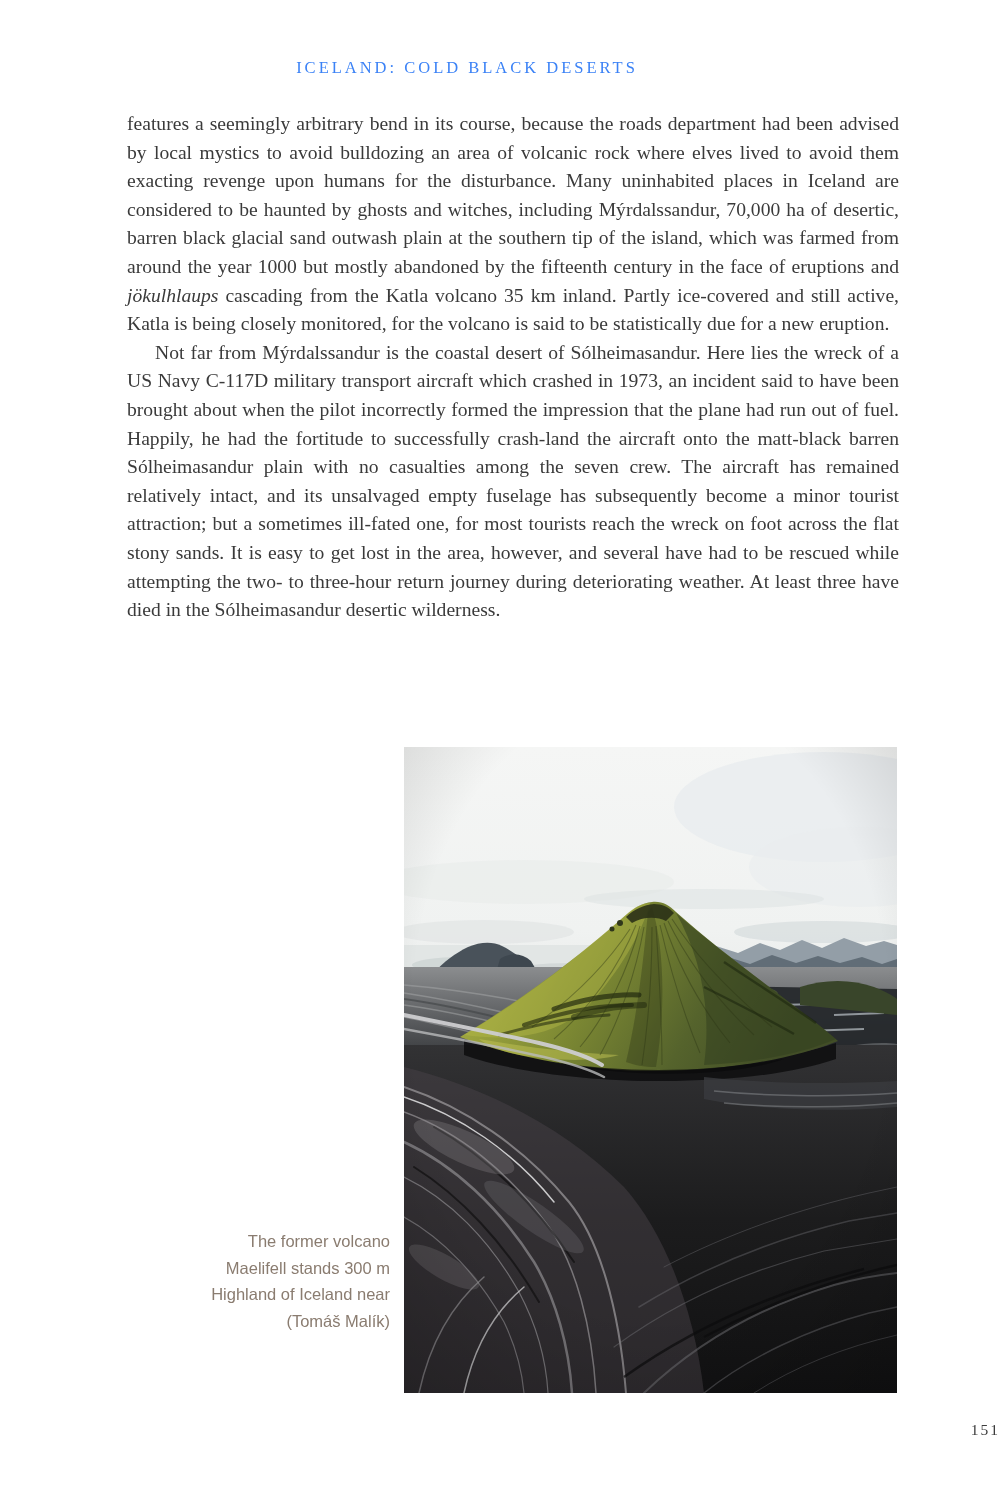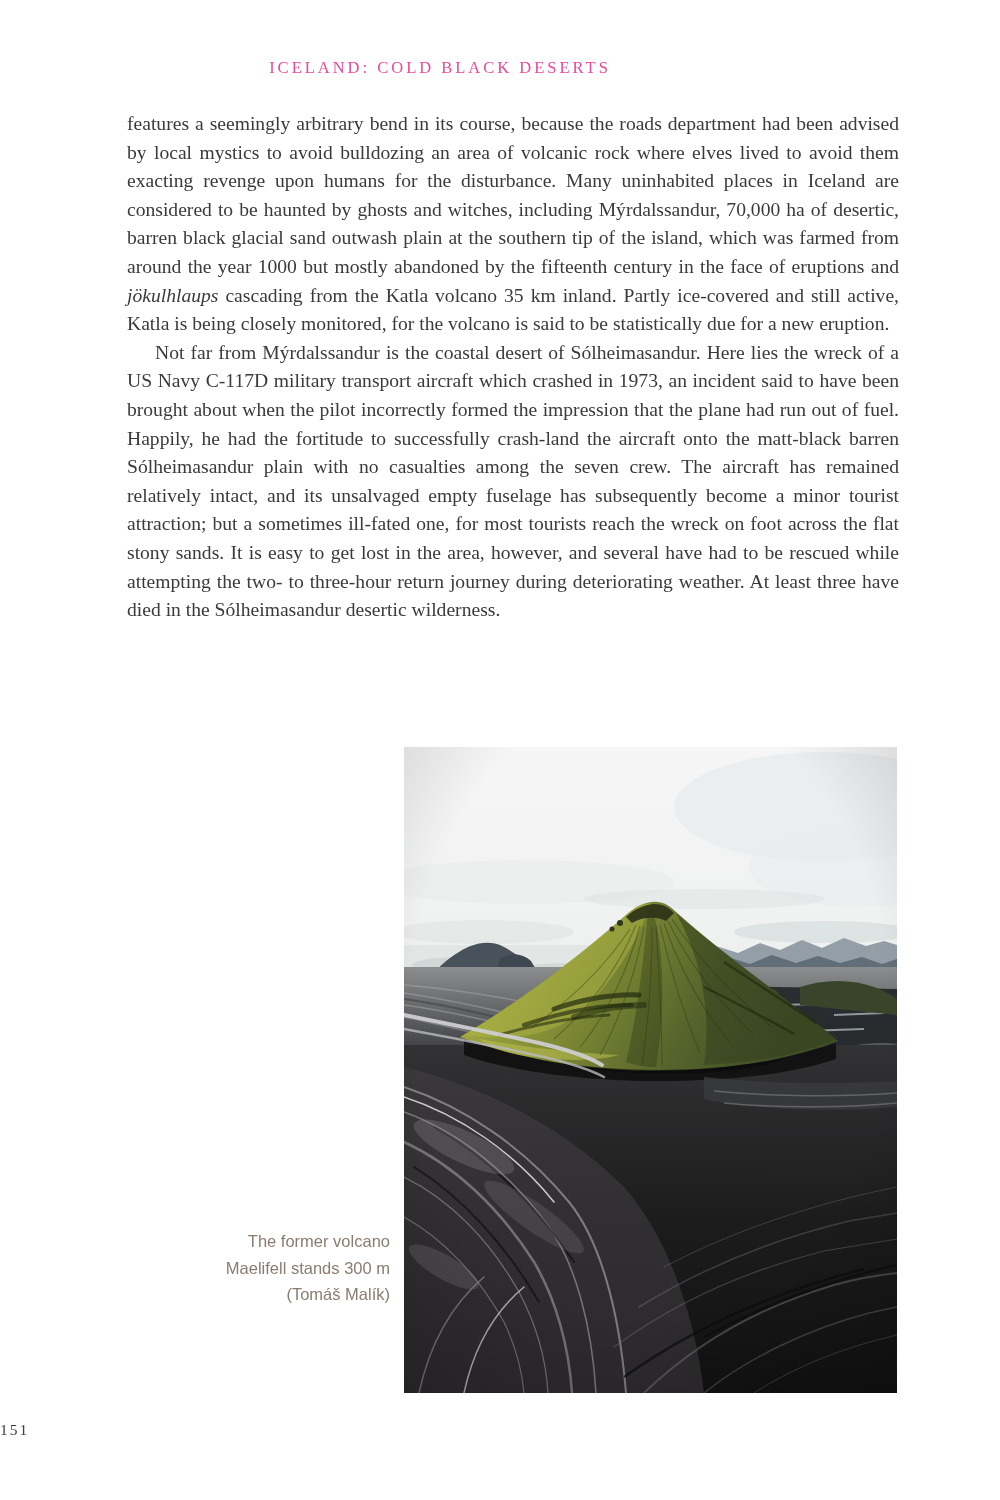--- a/index.html
+++ b/index.html
@@ -9,22 +9,23 @@
     position: relative;
     font-family: "Liberation Serif", serif;
     overflow: hidden;
   }
   .running-head {
     position: absolute;
     top: 58px; left: 0; width: 880px;
     text-align: center;
     font-size: 16.5px;
     letter-spacing: 3px;
-    color: #ec4899;
+    color: #3b82f6;
     font-family: "Liberation Serif", serif;
+    padding-left: 27px;
   }
   .body-text {
     position: absolute;
     top: 110px; left: 127px; width: 772px;
     font-size: 19.6px;
     line-height: 28.6px;
     color: #3a3a3a;
     text-align: justify;
   }
   .body-text p { margin: 0; }
@@ -42,21 +43,21 @@
     text-align: right;
     font-family: "Liberation Sans", sans-serif;
     font-size: 16.5px;
     line-height: 26.5px;
     color: #8a7c70;
     font-weight: 400;
   }
   .page-number {
     position: absolute;
     top: 1421px; left: 0; width: 1000px;
-    text-align: left;
+    text-align: right;
     font-size: 15.5px;
     letter-spacing: 2px;
     color: #3c3c3c;
   }
 </style>
 </head>
 <body>
 
 <header class="running-head">
   <span>ICELAND: COLD BLACK DESERTS</span>
@@ -213,16 +214,17 @@
       <path d="M300,590 C360,558 430,532 493,518"></path>
     </g>
 
     <rect x="0" y="0" width="493" height="646" fill="url(#vigG)"></rect>
   </svg>
 </figure>
 
 <aside class="photo-caption" style="color: rgb(138, 124, 112);">
   <div>The former volcano</div>
   <div>Maelifell stands 300 m</div>
+  <div>Highland of Iceland near</div>
   <div>(Tomáš Malík)</div>
 </aside>
 
 <footer class="page-number">151</footer>
 
 </body></html>

